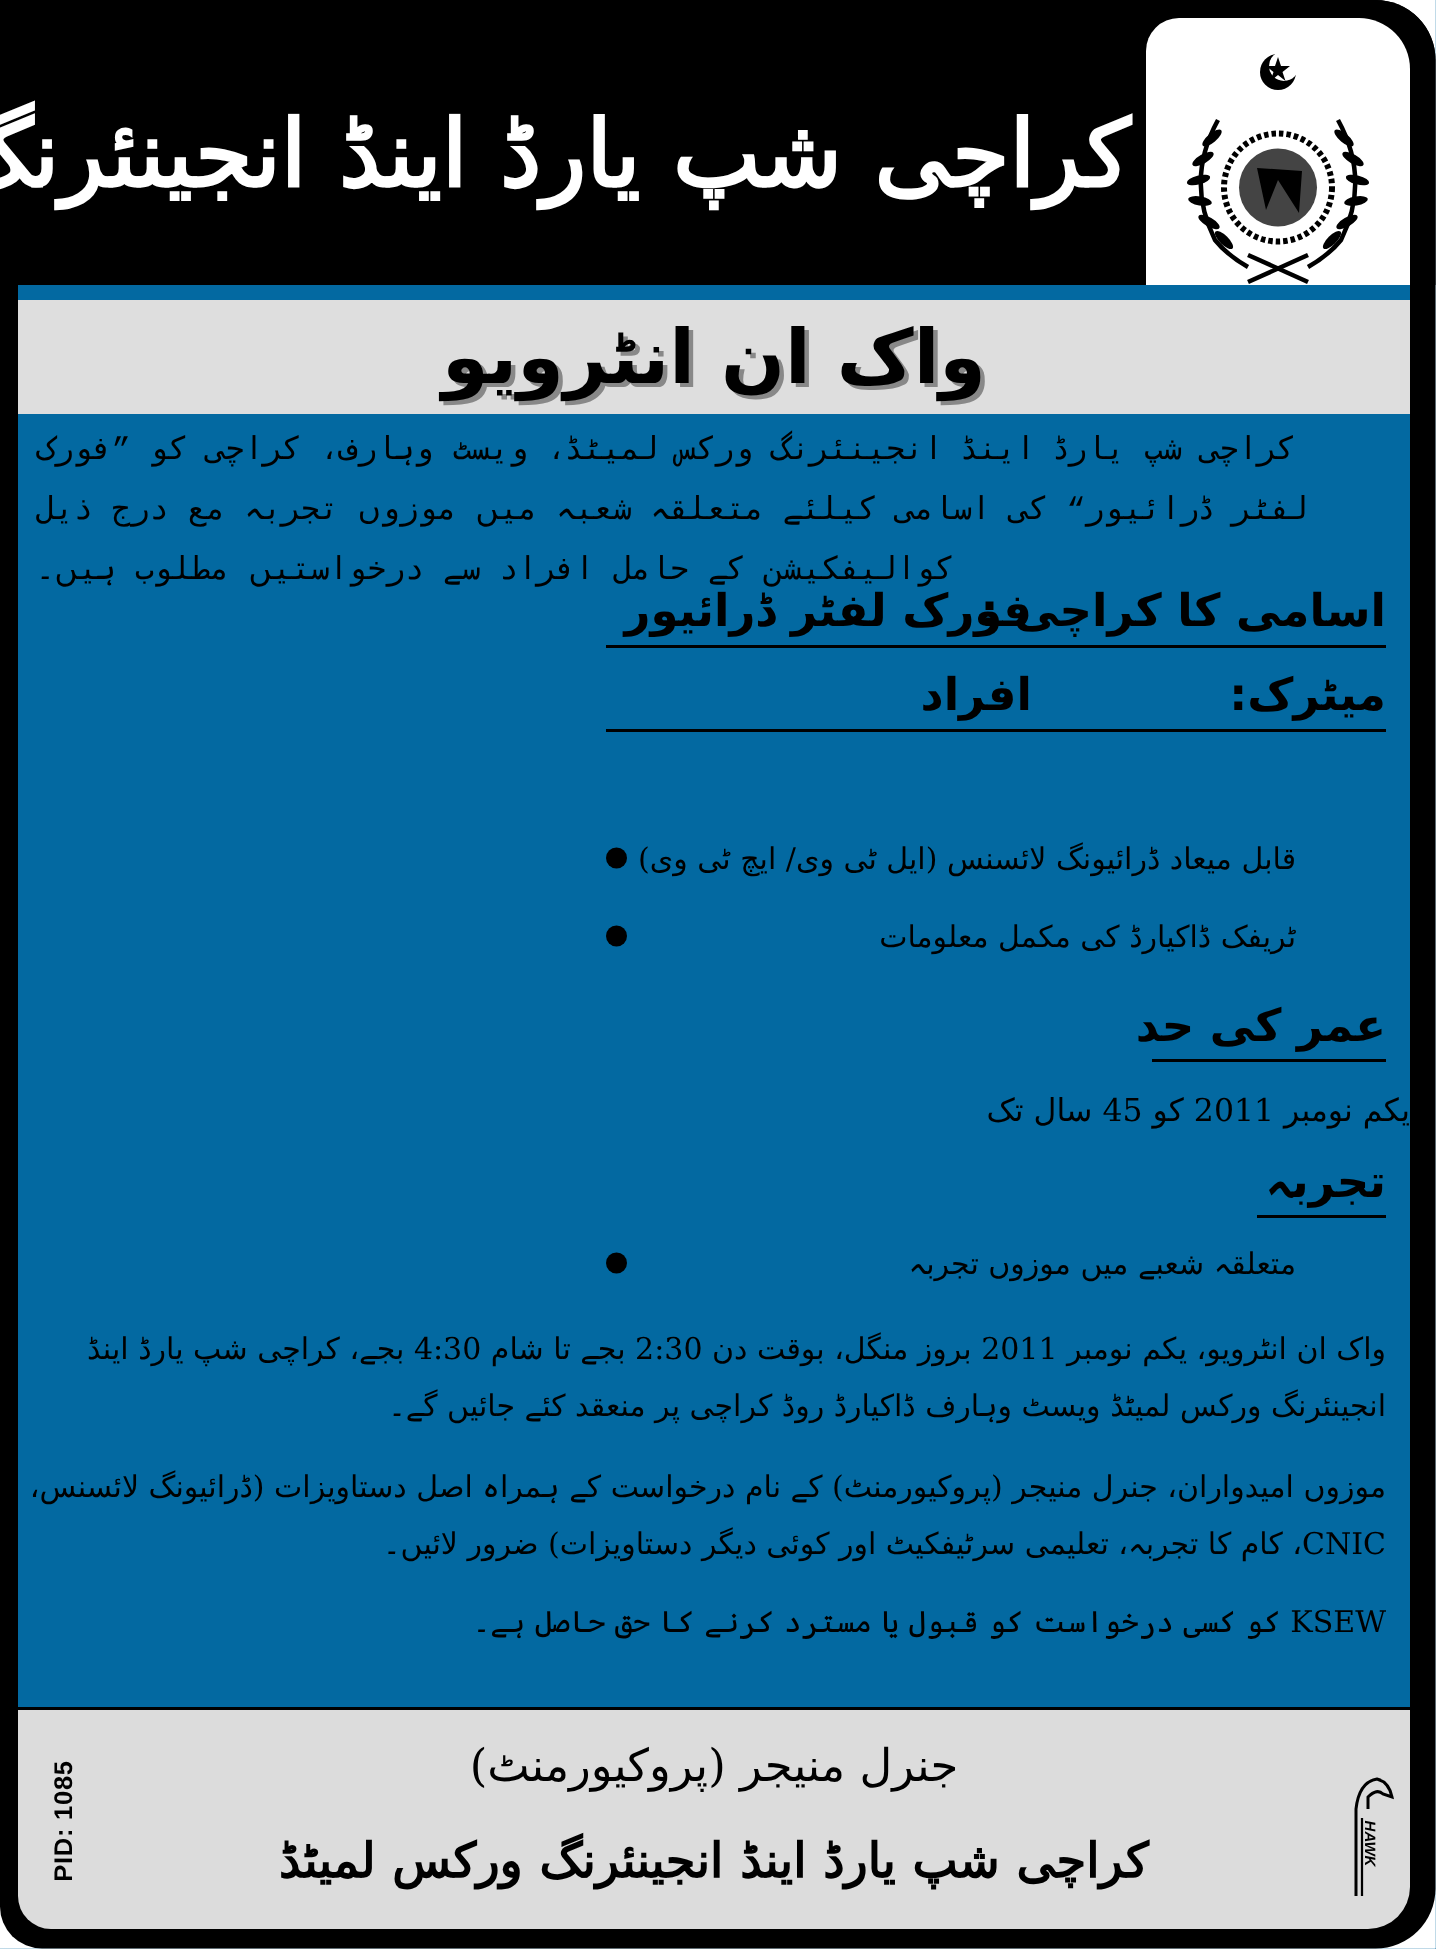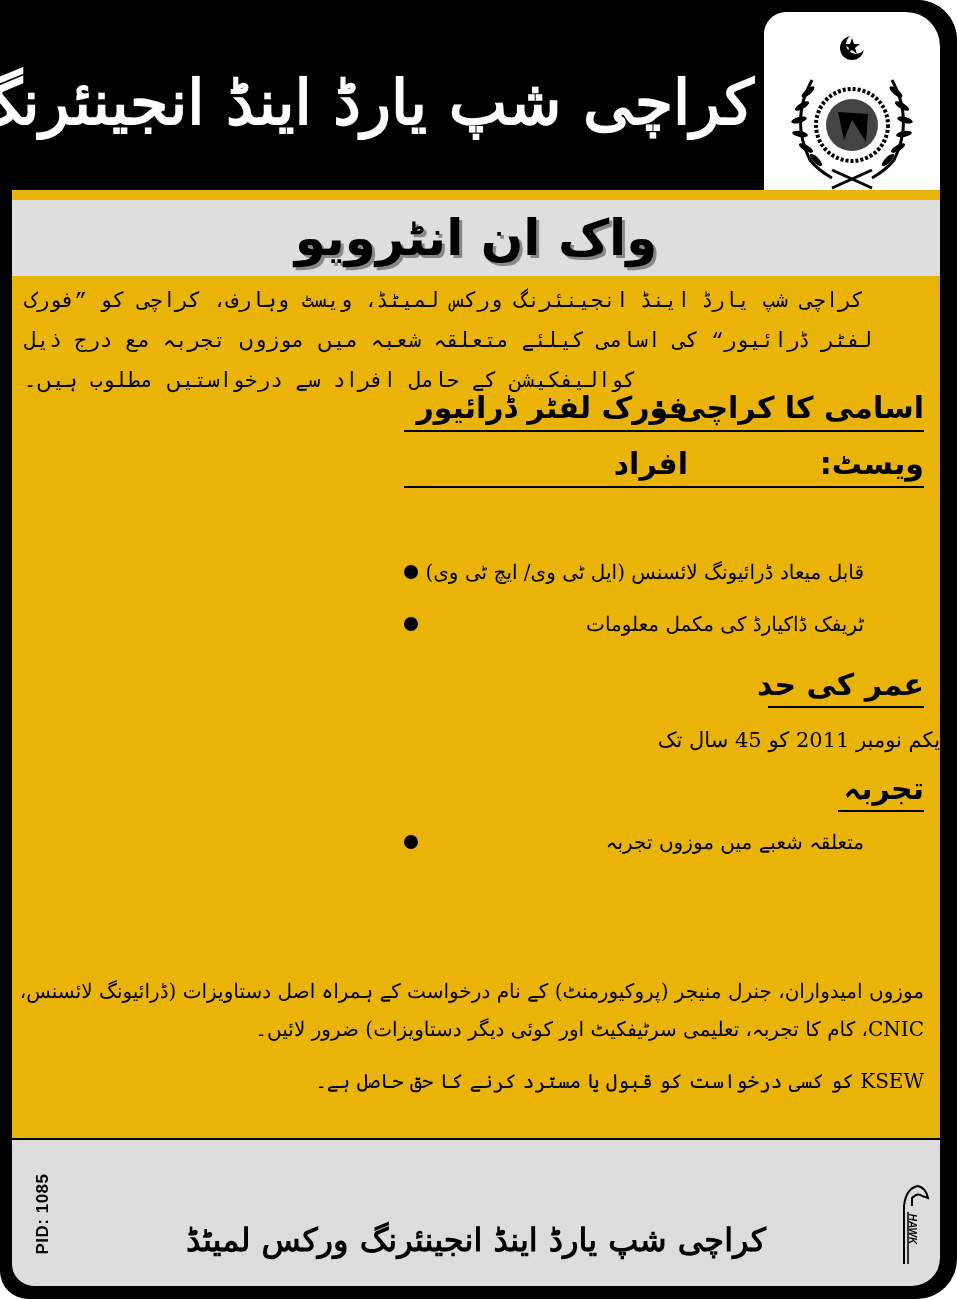--- a/index.html
+++ b/index.html
@@ -40,21 +40,21 @@
       border-radius: 22px 34px 0 0;
     }
     .emblem {
       position: absolute; left: 18px; top: 18px;
       width: 140px; height: 160px;
     }
     
     .panel {
       position: absolute; left: 12px; top: 190px;
       width: 928px; height: 948px;
-      background: #eab308;
+      background: #0369a1;
     }
     .banner {
       position: absolute; left: 0; top: 10px;
       width: 928px; height: 76px;
       background: #dedede;
     }
     .banner-title {
       position: absolute; left: 0; top: 0; width: 928px; height: 76px;
       text-align: center; direction: rtl;
       font-family: "DejaVu Sans", sans-serif;
@@ -202,21 +202,21 @@
     </div>
 
     <div class="intro rtl">کراچی شپ یارڈ اینڈ انجینئرنگ ورکس لمیٹڈ، ویسٹ وہارف، کراچی کو ”فورک لفٹر ڈرائیور“ کی اسامی کیلئے متعلقہ شعبہ میں موزوں تجربہ مع درج ذیل کوالیفکیشن کے حامل افراد سے درخواستیں مطلوب ہیں۔</div>
 
     <div class="field-row" style="top:196px;">
       <span class="lbl">اسامی کا کراچی :</span>
       <span class="val">فورک لفٹر ڈرائیور</span>
     </div>
 
     <div class="field-row" style="top:252px;">
-      <span class="lbl">ویسٹ:</span>
+      <span class="lbl">میٹرک:</span>
       <span class="val">افراد</span>
     </div>
 
 
     <div class="bullet-row" style="top:362px;">
       <span class="dot"></span>
       <span class="txt">قابل میعاد ڈرائیونگ لائسنس (ایل ٹی وی/ ایچ ٹی وی)</span>
     </div>
     <div class="bullet-row" style="top:414px;">
       <span class="dot"></span>
@@ -226,26 +226,28 @@
     <div class="heading" style="top:474px; width:156px;">عمر کی حد</div>
     <div class="plain-line" style="top:530px;">یکم نومبر 2011 کو 45 سال تک</div>
 
     <div class="heading" style="top:578px; width:86px;">تجربہ</div>
 
     <div class="bullet-row" style="top:632px;">
       <span class="dot"></span>
       <span class="txt">متعلقہ شعبے میں موزوں تجربہ</span>
     </div>
 
+    <div class="para" style="top:690px;">واک ان انٹرویو، یکم نومبر 2011 بروز منگل، بوقت دن 2:30 بجے تا شام 4:30 بجے، کراچی شپ یارڈ اینڈ انجینئرنگ ورکس لمیٹڈ ویسٹ وہارف ڈاکیارڈ روڈ کراچی پر منعقد کئے جائیں گے۔</div>
     <div class="para" style="top:782px;">موزوں امیدواران، جنرل منیجر (پروکیورمنٹ) کے نام درخواست کے ہمراہ اصل دستاویزات (ڈرائیونگ لائسنس، CNIC، کام کا تجربہ، تعلیمی سرٹیفکیٹ اور کوئی دیگر دستاویزات) ضرور لائیں۔</div>
     <div class="para" style="top:872px;">KSEW کو کسی درخواست کو قبول یا مسترد کرنے کا حق حاصل ہے۔</div>
   </div>
 
   <div class="footer">
     <div class="pid">PID: 1085</div>
+    <div class="footer-line1">جنرل منیجر (پروکیورمنٹ)</div>
     <div class="footer-line2">کراچی شپ یارڈ اینڈ انجینئرنگ ورکس لمیٹڈ</div>
     <svg class="hawk" viewBox="0 0 34 88">
       <path d="M8 88 L8 30 Q10 12 22 10 Q30 12 32 22 L26 20 Q22 16 16 22 L16 30" stroke="#000" stroke-width="2" fill="none"></path>
       <path d="M12 88 L12 36" stroke="#000" stroke-width="1.5"></path>
     </svg>
     <div class="hawk-text">HAWK</div>
   </div>
 
 </div>
 

